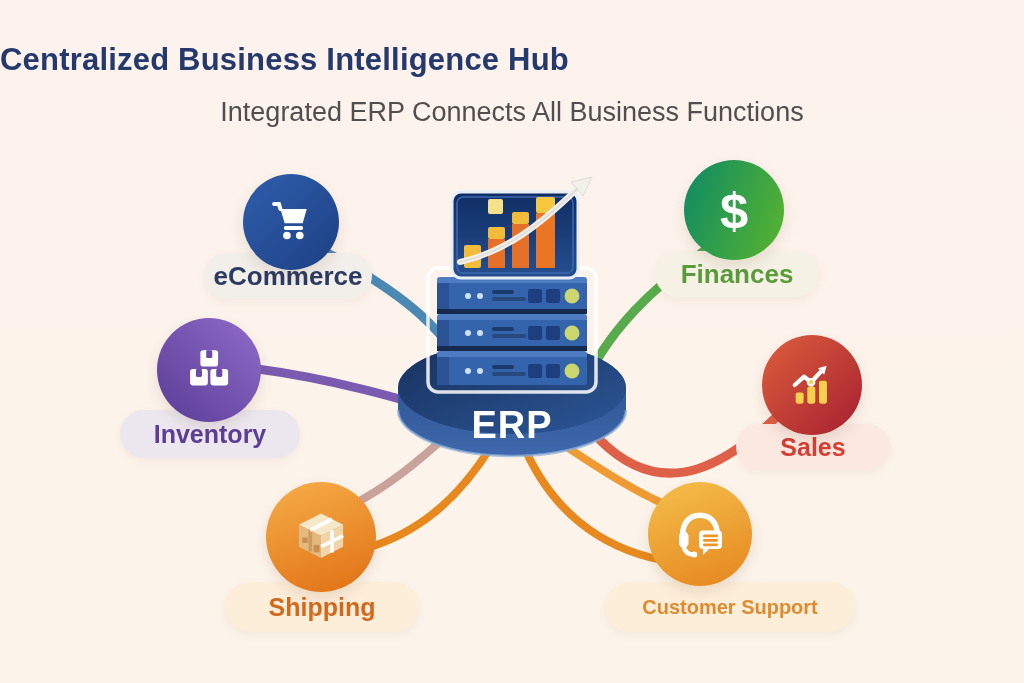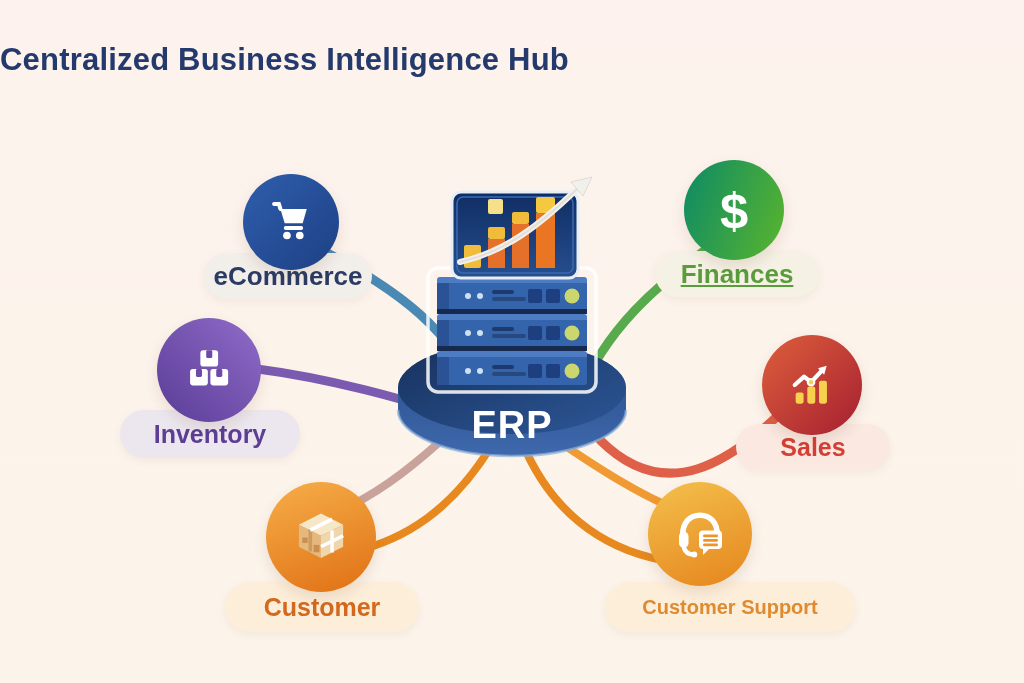--- a/index.html
+++ b/index.html
@@ -32,37 +32,38 @@
     position:absolute;z-index:2;border-radius:26px;
     display:flex;align-items:center;justify-content:center;
     font-weight:700;font-size:25px;
     background:var(--pill);color:var(--txt);
     box-shadow:0 3px 8px rgba(120,80,40,.07);
   }
   
   .c-ecom {left:243px;top:174px;width:96px;height:96px;--ang:135deg;}
   .p-ecom {left:204px;top:253px;width:168px;height:46px;font-size:26px;}
   .c-fin  {left:684px;top:160px;width:100px;height:100px;--ang:110deg;}
-  .p-fin  {left:655px;top:251px;width:164px;height:46px;font-size:26px;text-decoration:underline;}
+  .p-fin  {left:655px;top:251px;width:164px;height:46px;font-size:26px;}
   .c-inv  {left:157px;top:318px;width:104px;height:104px;--ang:225deg;}
   .p-inv  {left:120px;top:410px;width:180px;height:48px;}
   .c-sales{left:762px;top:335px;width:100px;height:100px;--ang:135deg;}
   .p-sales{left:736px;top:424px;width:154px;height:46px;}
   .c-ship {left:266px;top:482px;width:110px;height:110px;--ang:160deg;}
   .p-ship {left:225px;top:582px;width:194px;height:50px;}
   .c-cs   {left:648px;top:482px;width:104px;height:104px;--ang:160deg;}
   .p-cs   {left:605px;top:582px;width:250px;height:50px;font-size:20px;}
   .node-icon{display:block;}
 </style>
 </head>
 <body>
 
 <div class="canvas">
 
   <div class="title">Centralized Business Intelligence Hub</div>
+  <div class="subtitle">Integrated ERP Connects All Business Functions</div>
 
   <svg class="scene" width="1024" height="683" viewBox="0 0 1024 683">
     <defs>
       <linearGradient id="podTop" x1="0" y1="0" x2="1" y2="1">
         <stop offset="0" stop-color="#16305c"></stop>
           <stop offset="1" stop-color="#2d5797"></stop>
       </linearGradient>
       <linearGradient id="podBody" x1="0" y1="0" x2="0" y2="1">
         <stop offset="0" stop-color="#264a84"></stop>
           <stop offset="1" stop-color="#3f69ad"></stop>
@@ -201,21 +202,21 @@
       <rect x="5" y="15.2" width="3.4" height="4.8" rx="0.9" fill="#f7d14e"></rect>
       <rect x="10" y="12.6" width="3.4" height="7.4" rx="0.9" fill="#f7d14e"></rect>
       <rect x="15" y="10.2" width="3.4" height="9.8" rx="0.9" fill="#f7d14e"></rect>
       <polyline points="4.6,12 8.6,8.4 11.6,10.8 16.6,5.4" fill="none" stroke="#fff" stroke-width="1.8" stroke-linecap="round" stroke-linejoin="round"></polyline>
       <circle cx="11.6" cy="10.8" r="1.4" fill="#f7d14e" stroke="#fff" stroke-width="0.9"></circle>
       <polygon points="18.3,3.8 14.6,4.8 17.2,7.6" fill="#fff"></polygon>
     </svg>
   </div>
 
   <div class="node-pill p-ship" style="--c1: #f6ae49; --c2: #e07014; --txt: #d2691d; --pill: #fdeeda;">
-      <span>Customer</span>
+      <span>Shipping</span>
     </div>
   <div class="node-circle c-ship" style="--c1: #f6ae49; --c2: #e07014; --txt: #d2691d; --pill: #fdeeda;">
     <svg class="node-icon" width="64" height="64" viewBox="0 0 26 26">
       <polygon points="13,3.5 22,8 13,12.5 4,8" fill="#f6e7c8"></polygon>
       <polygon points="4,8 13,12.5 13,21.5 4,17" fill="#e5b97e"></polygon>
       <polygon points="22,8 13,12.5 13,21.5 22,17" fill="#f0d6aa"></polygon>
       <rect x="7.9" y="9.9" width="1.5" height="9" fill="#cf9a5e"></rect>
       <line x1="17.5" y1="5.8" x2="8.6" y2="10.2" stroke="#fff" stroke-width="1.5"></line>
       <line x1="17.5" y1="10.3" x2="17.5" y2="19.3" stroke="#fff" stroke-width="1.4"></line>
       <line x1="13" y1="16.9" x2="22" y2="12.5" stroke="#fff" stroke-width="1.4"></line>

